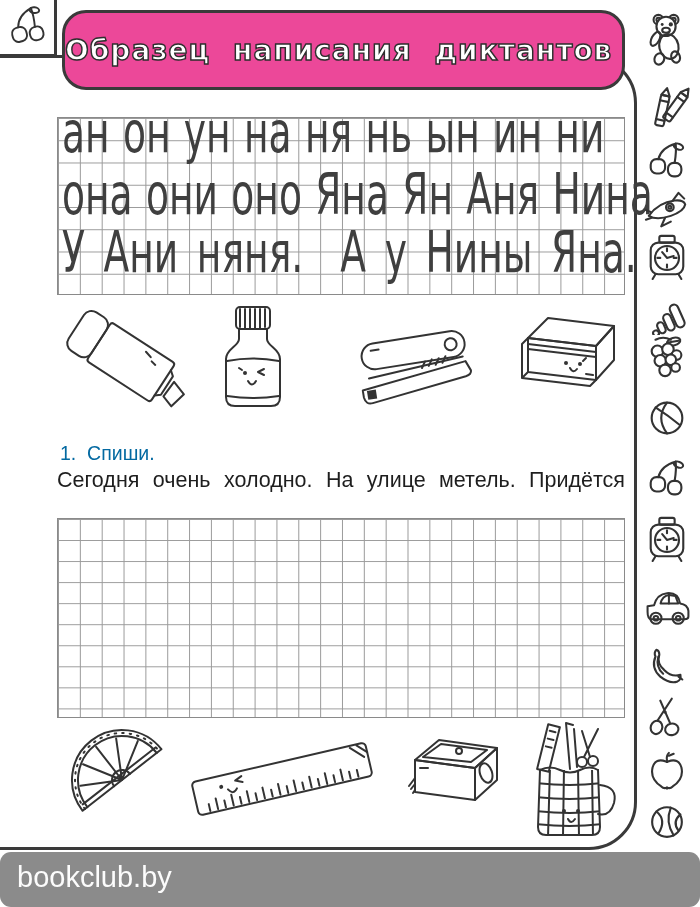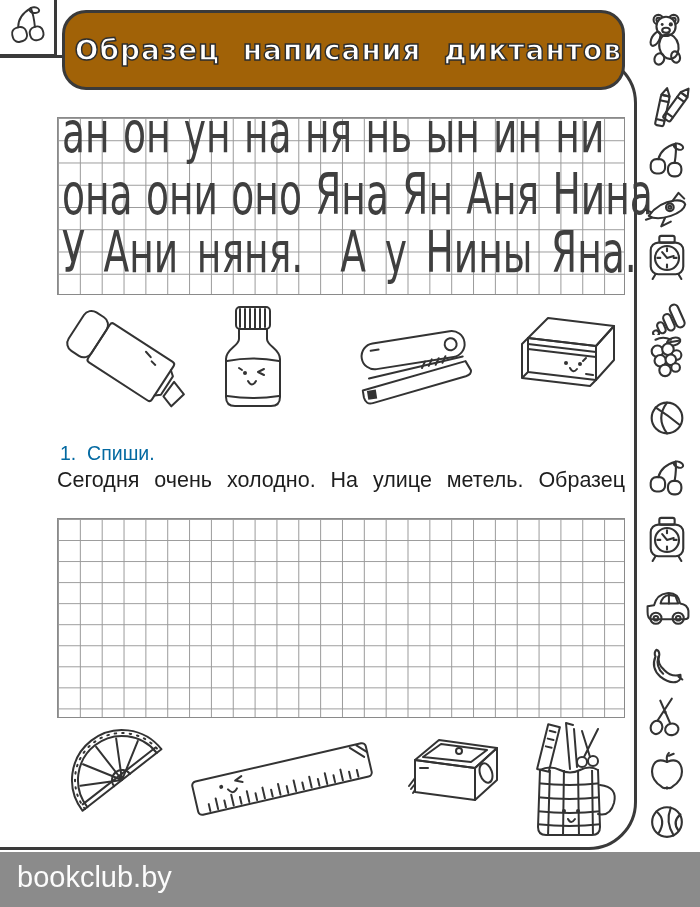--- a/index.html
+++ b/index.html
@@ -6,22 +6,22 @@
   #page{position:relative;width:700px;height:907px;background:#ffffff;overflow:hidden;
         font-family:"Liberation Sans",sans-serif;color:#222;}
 
   
   .frame{position:absolute;left:-50px;top:55px;width:687px;height:795px;box-sizing:border-box;
          border:3px solid #3a3a3a;border-radius:0 48px 48px 0;background:transparent;}
   .corner-box{position:absolute;left:0;top:0;width:57px;height:57px;box-sizing:border-box;
               border-right:3px solid #3a3a3a;border-bottom:3px solid #3a3a3a;
               display:flex;align-items:center;justify-content:center;background:#fff;}
   .title-box{position:absolute;left:62px;top:10px;width:563px;height:80px;box-sizing:border-box;
-             border:3px solid #3a3a3a;border-radius:24px;background:#a16207;z-index:5;
-             display:flex;align-items:center;justify-content:flex-end;}
+             border:3px solid #3a3a3a;border-radius:24px;background:#ec4899;z-index:5;
+             display:flex;align-items:center;justify-content:flex-start;}
   .title-text{font-family:"DejaVu Sans",sans-serif;font-weight:800;font-size:28px;white-space:nowrap;
               letter-spacing:1px;word-spacing:12px;color:#ffffff;-webkit-text-stroke:1.4px #2e2e2e;
               text-shadow:0 0 1px #2e2e2e;}
 
   
   .grid{position:absolute;box-sizing:border-box;border:1px solid #8a8a8a;
         background-image:linear-gradient(to right,#9a9a9a 1px,transparent 1px),
                          linear-gradient(to bottom,#9a9a9a 1px,transparent 1px);}
   #grid-top{left:57px;top:117px;width:568px;height:178px;background-size:21.85px 22.25px;}
   #grid-bottom{left:57px;top:518px;width:568px;height:200px;background-size:21.85px 21.05px;}
@@ -41,21 +41,21 @@
   .doodle{position:absolute;}
   .doodle svg{display:block;width:100%;height:100%;}
   .doodle *{stroke:#333;fill:none;stroke-width:2;stroke-linecap:round;stroke-linejoin:round;}
   .doodle .fl{fill:#333;stroke:none;}
   .icon *{stroke:#333;fill:none;stroke-width:2.2;stroke-linecap:round;stroke-linejoin:round;}
   .icon .fl{fill:#333;stroke:none;}
   .icon .wh{fill:#fff;}
   .side-icon{position:absolute;left:644px;width:46px;}
 
   
-  .footer-bar{position:absolute;left:0;top:852px;width:700px;height:55px;background:#8b8b8b;}
+  .footer-bar{position:absolute;left:0;top:852px;width:700px;height:55px;background:#8b8b8b;border-radius:11px;}
   .footer-text{position:absolute;left:17px;top:0;line-height:50px;font-size:29px;color:#fcfcfc;
                font-family:"Liberation Sans",sans-serif;}
 </style>
 </head>
 <body>
 
 <div id="page">
 
   <div class="frame"></div>
 
@@ -129,21 +129,21 @@
       <circle class="fl" cx="72" cy="56" r="2"></circle>
       <path d="M75,53 l3,-3"></path>
       <path d="M62,60 Q65,66 69,61"></path>
       <path d="M78,66 l7,1"></path>
       <path d="M20,30 L14,36 L14,70 L20,64 M14,70 L82,78 L88,72"></path>
     </svg>
   </div>
 
   <div class="task-label">1.  Спиши.</div>
   <div class="task-text">
-    <div class="j">Сегодня очень холодно. На улице метель. Образец</div>
+    <div class="j">Сегодня очень холодно. На улице метель. Придётся</div>
   </div>
 
   <div class="grid" id="grid-bottom"></div>
 
   <div class="doodle" style="left:58px;top:720px;width:128px;height:102px;">
     <svg viewBox="0 0 128 102">
       <g transform="translate(2,-8) rotate(-38 62 68)">
         <path d="M12,68 A50,50 0 0 1 112,68 Z"></path>
         <path d="M18,68 A44,44 0 0 1 106,68"></path>
         <path d="M15,68 A47,47 0 0 1 109,68" stroke-dasharray="1.5 6" stroke-width="5"></path>

